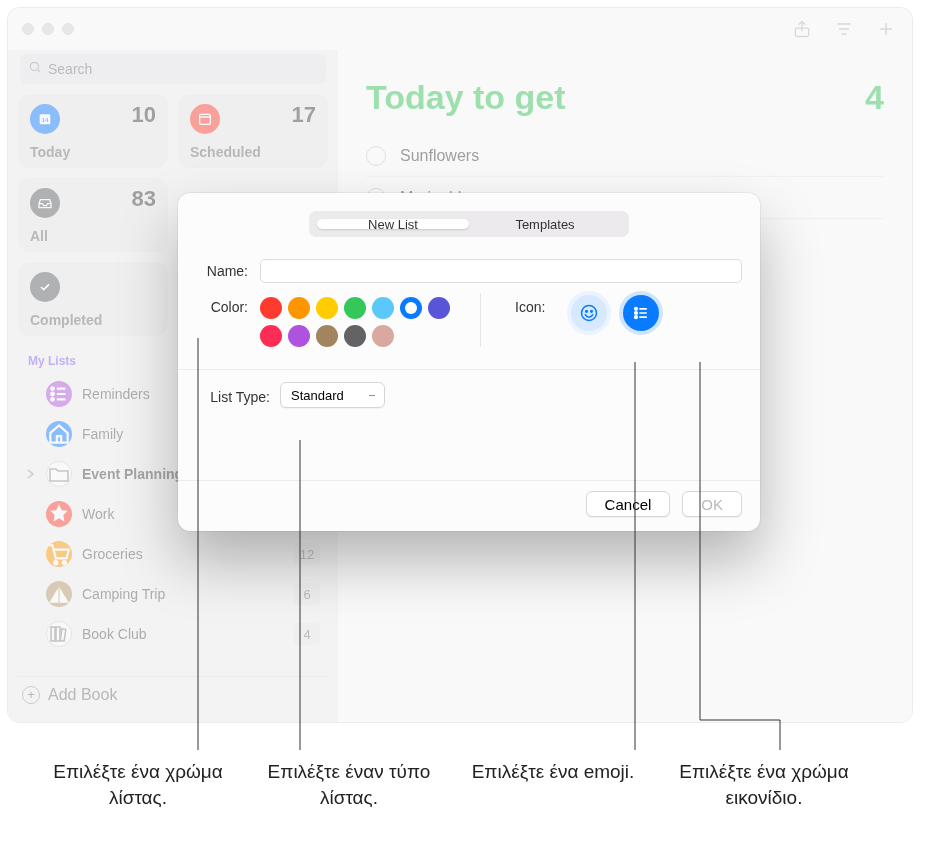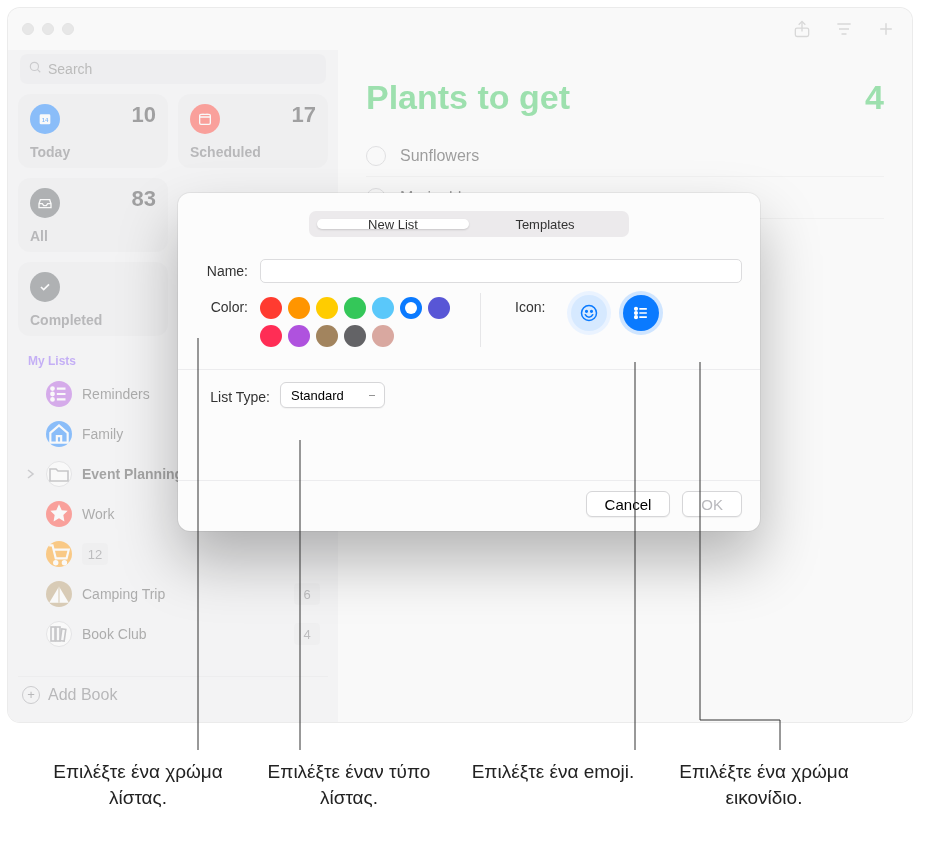--- a/index.html
+++ b/index.html
@@ -247,20 +247,21 @@
             </div>
             <div class="row">
               <span class="chev"></span>
               <span class="licon" style="background: rgb(255, 149, 0);">
                 <svg viewBox="0 0 24 24" fill="none" stroke="#fff" stroke-width="2">
                   <circle cx="9" cy="20" r="1.5" fill="#fff"></circle>
                   <circle cx="17" cy="20" r="1.5" fill="#fff"></circle>
                   <path d="M3 4h3l3 12h10l2-8H7"></path>
                 </svg>
               </span>
+              <span class="lname">Groceries</span>
               <span class="lcount">12</span>
             </div>
             <div class="row">
               <span class="chev"></span>
               <span class="licon" style="background: rgb(183, 154, 107);">
                 <svg viewBox="0 0 24 24" fill="#fff">
                   <path d="M12 5 3 20h18z"></path>
                   <path d="M12 5v15" stroke="#b79a6b" stroke-width="1"></path>
                 </svg>
               </span>
@@ -283,21 +284,21 @@
 
         <div class="addlist">
           <span class="plus">+</span>
           <span>Add Book</span>
         </div>
       </aside>
 
       <main class="main">
         <div class="main-inner">
           <div class="main-title">
-            <h1>Plants to get</h1>
+            <h1>Today to get</h1>
             <div class="big">4</div>
           </div>
           <div class="items" id="main-items">
               <div class="item">
                 <span class="radio"></span>
                 <span>Sunflowers</span>
               </div>
               <div class="item">
                 <span class="radio"></span>
                 <span>Marigolds</span>

